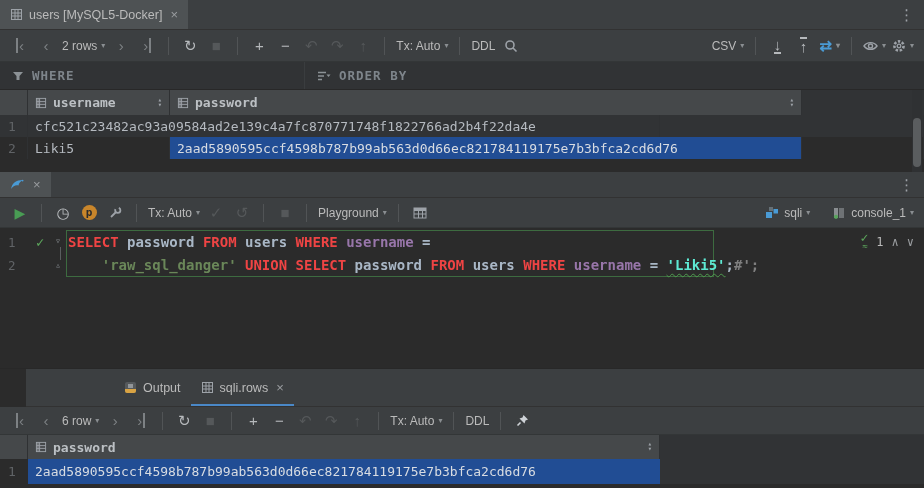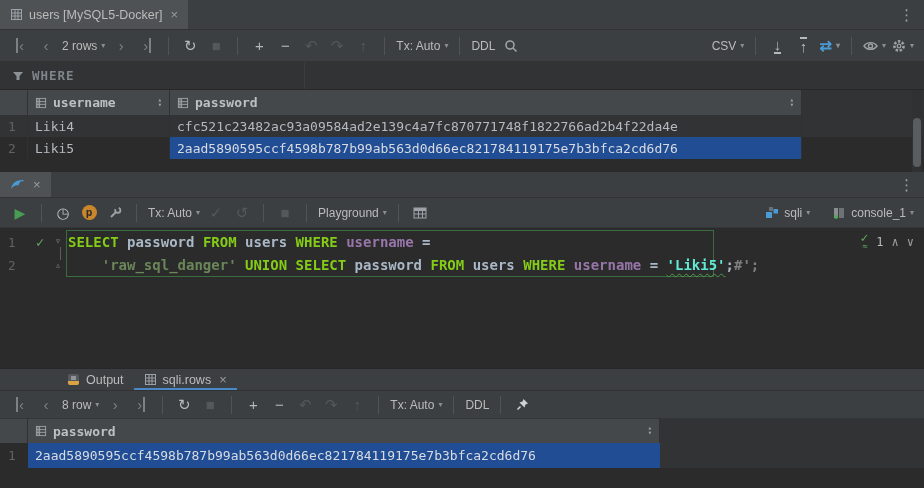--- a/index.html
+++ b/index.html
@@ -5,21 +5,21 @@
   * { margin:0; padding:0; box-sizing:border-box; }
   html,body { width:924px; height:488px; overflow:hidden; background:#2b2b2b;
     font-family:"Liberation Sans", sans-serif; }
   .app { width:924px; height:488px; position:relative; background:#2b2b2b; }
   .mono { font-family:"DejaVu Sans Mono", monospace; }
 
   
   .tabbar { background:#3c3f41; display:flex; align-items:stretch; border-bottom:1px solid #323232; position:relative; }
   .tabbar-top { height:30px; }
   .tabbar-mid { height:26px; }
-  .tabbar-out { height:22px; padding-left:57px; }
+  .tabbar-out { height:38px; padding-left:88px;margin-left:26px; }
   .tab { display:flex; align-items:center; gap:6px; padding:0 10px; color:#bbbbbb; font-size:12.5px; position:relative; cursor:default; }
   .tab.activebg { background:#4e5254; }
   .tab .close { color:#9a9da0; font-size:13px; margin-left:2px; }
   .tab.underlined::after { content:""; position:absolute; left:0; right:0; bottom:0; height:2px; background:#4a88c7; }
   .kebab { margin-left:auto; align-self:center; color:#9da2a8; font-size:15px; padding:0 10px; letter-spacing:0; cursor:pointer; }
 
   
   .toolbar { background:#3c3f41; display:flex; align-items:center; padding:0 8px; gap:2px; border-bottom:1px solid #333637; }
   .toolbar-top { height:32px; }
   .toolbar-mid { height:30px; }
@@ -75,21 +75,21 @@
   .gut-num { position:absolute; left:8px; color:#606366; font-size:12.5px; font-weight:normal; line-height:23px; }
   .gn1 { top:3px; } .gn2 { top:26px; }
   .gut-check { position:absolute; left:36px; top:6px; color:#5ca75c; font-size:14px; }
   .fold { position:absolute; left:55px; color:#7a7e82; font-size:10px; line-height:14px; font-weight:normal; }
   .f1 { top:6px; } .f2 { top:30px; }
   .fold-line { position:absolute; left:60px; top:19px; height:13px; width:1px; background:#5a5d5f; }
   .inspect { position:absolute; right:10px; top:6px; display:flex; align-items:center; gap:8px; color:#9a9da0; font-size:12px; font-weight:normal; }
   .insp-check { color:#5ca75c; display:inline-flex; flex-direction:column; align-items:center; line-height:8px; font-size:13px; }
   .insp-squig { font-size:9px; letter-spacing:-1px; }
   .insp-count { color:#bbbbbb; }
-  .tok-kw { color:#84cc16; } .tok-pl { color:#a9b7c6; } .tok-col { color:#9876aa; }
+  .tok-kw { color:#ef4444; } .tok-pl { color:#a9b7c6; } .tok-col { color:#9876aa; }
   .tok-str { color:#6a8759; } .tok-cmt { color:#808080; }
   .tok-strwarn { color:#5eead4; text-decoration:underline wavy #4e9a4e 1px; text-underline-offset:3px; }
 
   .out-col-pass { width:632px; }
   .out-row { height:25px; }
   .out-head { height:24px; }
   .out-tail { height:17px; background:#2b2b2b; }
   svg { display:block; }
 </style>
 </head>
@@ -189,20 +189,31 @@
     </div>
 
     <div class="filterbar mono">
       <div class="filter-half filter-where">
         <span>
             <svg width="12" height="12" viewBox="0 0 12 12">
               <path fill="#8c9296" d="M1 2h10L7.5 6v4h-3V6z"></path>
             </svg>
           </span>
         <span>WHERE</span>
+      </div>
+      <div class="filter-half filter-order">
+        <span>
+            <svg width="14" height="12" viewBox="0 0 14 12">
+              <g stroke="#8c9296" stroke-width="1.6" fill="none">
+                <path d="M1 2.5h8M1 6h6M1 9.5h4"></path>
+              </g>
+              <path fill="#8c9296" d="M9.5 4.5l2 2.6 2-2.6z"></path>
+            </svg>
+          </span>
+        <span>ORDER BY</span>
       </div>
     </div>
 
     <div class="grid" style="height:82px;">
       <div class="grow ghead">
         <div class="gcell gnum"></div>
         <div class="gcell col-user">
           <span>
               <svg width="12" height="12" viewBox="0 0 13 13">
                 <g fill="none" stroke="#9da2a8" stroke-width="1">
@@ -231,21 +242,20 @@
           <span>password</span>
           <span class="sorter">
               <span>▴</span>
               <span>▾</span>
             </span>
         </div>
         <div class="gcell gfiller"></div>
       </div>
       <div class="grow gdata row-a">
         <div class="gcell gnum">1</div>
-        <div class="gcell col-user">Liki4</div>
         <div class="gcell col-pass">cfc521c23482ac93a09584ad2e139c4a7fc870771748f1822766ad2b4f22da4e</div>
         <div class="gcell gfiller"></div>
       </div>
       <div class="grow gdata row-b">
         <div class="gcell gnum" style="background:#2b2b2b;">2</div>
         <div class="gcell col-user">Liki5</div>
         <div class="gcell col-pass cell-sel">2aad5890595ccf4598b787b99ab563d0d66ec821784119175e7b3bfca2cd6d76</div>
         <div class="gcell gfiller"></div>
       </div>
       <div class="grid-tail"></div>
@@ -377,21 +387,21 @@
         <span class="close">×</span>
       </div>
     </div>
 
     <div class="toolbar toolbar-out">
       <span class="tbtn dim">
           <span class="navfirst">‹</span>
         </span>
       <span class="tbtn dim">‹</span>
       <span class="tlabel">
-          <span>8 row</span>
+          <span>6 row</span>
           <span class="caret">▾</span>
         </span>
       <span class="tbtn dim">›</span>
       <span class="tbtn dim">
           <span class="navlast">›</span>
         </span>
       <span class="sep"></span>
       <span class="tbtn">↻</span>
       <span class="tbtn off">■</span>
       <span class="sep"></span>

